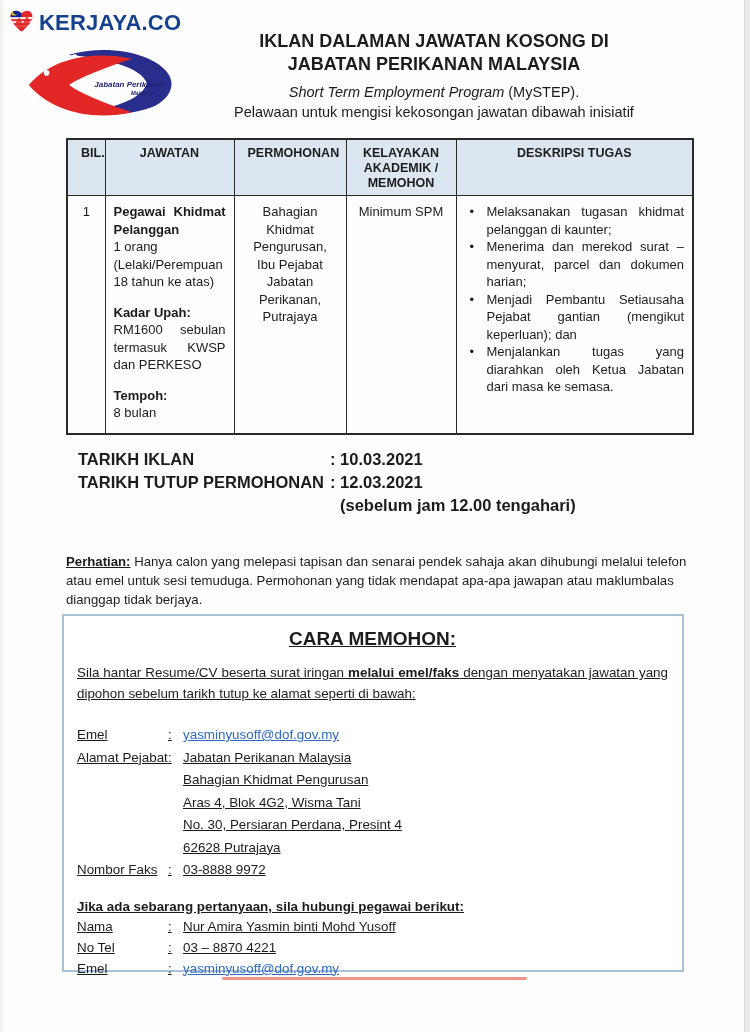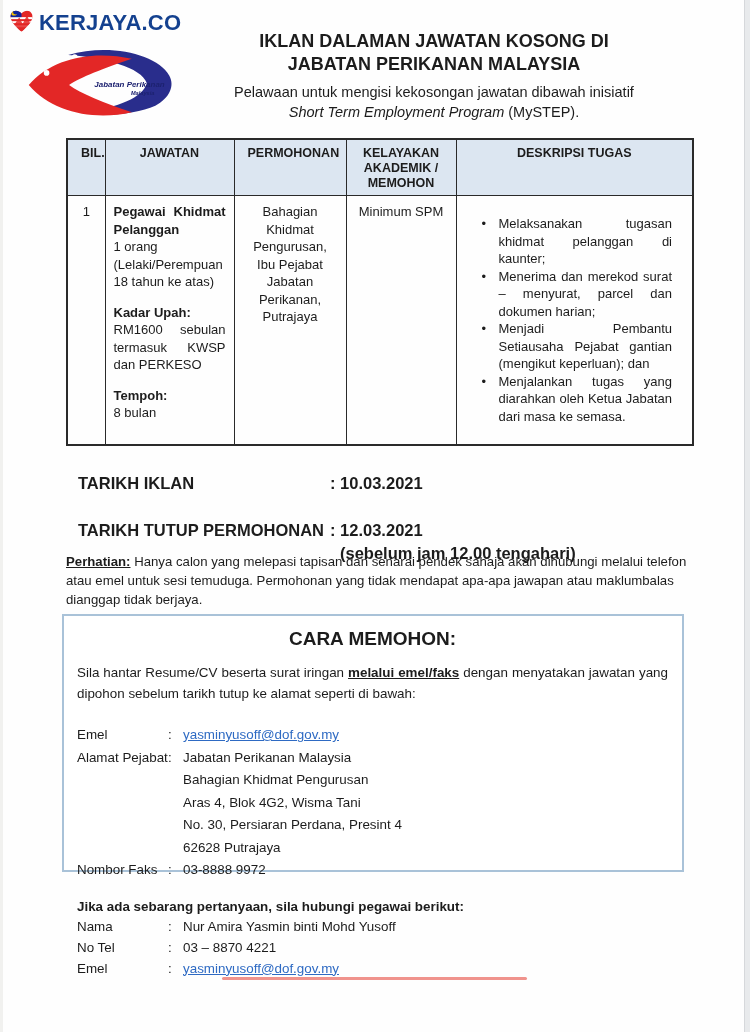--- a/index.html
+++ b/index.html
@@ -47,40 +47,41 @@
   }
   table.vacancy tbody tr { height:238px; }
   table.vacancy tbody td { font-size:13px; line-height:17.5px; padding:7px 8px; }
   td.c-bil { text-align:center; padding-left:2px; padding-right:2px; }
   td.c-penempatan { text-align:center; padding-left:6px; padding-right:6px; }
   td.c-kelayakan { text-align:center; }
   .cell-p { margin:0; }
   .cell-gap { margin-top:13px; }
   .bold { font-weight:bold; }
   .justify { text-align:justify; }
-  ul.tasks { list-style:none; margin:12px; padding:0; }
+  ul.tasks { list-style:none; margin:0; padding:0; }
   ul.tasks li { position:relative; padding-left:22px; text-align:justify; margin:0; }
   ul.tasks li::before { content:"\2022"; position:absolute; left:5px; top:0; }
 
   
   .dates { position:absolute; top:448px; left:78px; font-weight:bold; font-size:16.5px; line-height:23px; }
-  .date-row { display:flex;margin-top:24px; }
+  .date-row { display:flex; }
   .date-label { width:252px; flex:none; }
   .date-note { margin-left:262px; }
 
   
   .perhatian { position:absolute; top:539px; left:66px; width:628px; font-size:13.2px; line-height:19px; }
   .perhatian .ph-label { font-weight:bold; text-decoration:underline; }
 
   
   .memo-box {
-    position:absolute; top:614px; left:62px; width:622px; height:258px;
+    position:absolute; top:614px; left:62px; width:622px; height:358px;
     border:2px solid var(--boxBorder);
     padding:7px 14px 8px 13px;
     background:#fff;
+    text-decoration:underline;
   }
   .memo-heading { font-size:19px; font-weight:bold; text-align:center; margin:5px 0 12px; }
   .memo-intro { font-size:13.4px; line-height:21px; text-align:justify; margin:0 0 20px; }
   .memo-intro .bu { font-weight:bold; text-decoration:underline; }
   .info-row { display:flex; font-size:13.4px; line-height:22.5px; }
   .info-label { width:91px; flex:none; }
   .info-colon { width:8px; flex:none; }
   .info-value { margin-left:7px; }
   .addr-extra { margin-left:106px; font-size:13.4px; line-height:22.5px; }
   a.email-link { color:var(--link); text-decoration:underline; cursor:pointer; }
@@ -127,22 +128,22 @@
       <circle cx="46" cy="66" r="6" fill="#ffffff"></circle>
       <text x="148" y="96" font-size="17" font-style="italic" font-weight="bold" fill="#1d2270" font-family="Liberation Sans, sans-serif">Jabatan Perikanan</text>
       <text x="226" y="114" font-size="12" font-style="italic" font-weight="bold" fill="#1d2270" font-family="Liberation Sans, sans-serif">Malaysia</text>
     </svg>
   </div>
 
   <div class="title-block">
     <div class="title-line">IKLAN DALAMAN JAWATAN KOSONG DI</div>
     <div class="title-line">JABATAN PERIKANAN MALAYSIA</div>
     <div class="subtitle">
+      <div><span class="it">Short Term Employment Program</span><span> (MySTEP).</span></div>
       <div>Pelawaan untuk mengisi kekosongan jawatan dibawah inisiatif</div>
-      <div><span class="it">Short Term Employment Program</span><span> (MySTEP).</span></div>
     </div>
   </div>
 
   <div class="table-wrap">
     <table class="vacancy">
       <colgroup>
         <col style="width:38px">
           <col style="width:129px">
           <col style="width:112px">
           <col style="width:110px">

